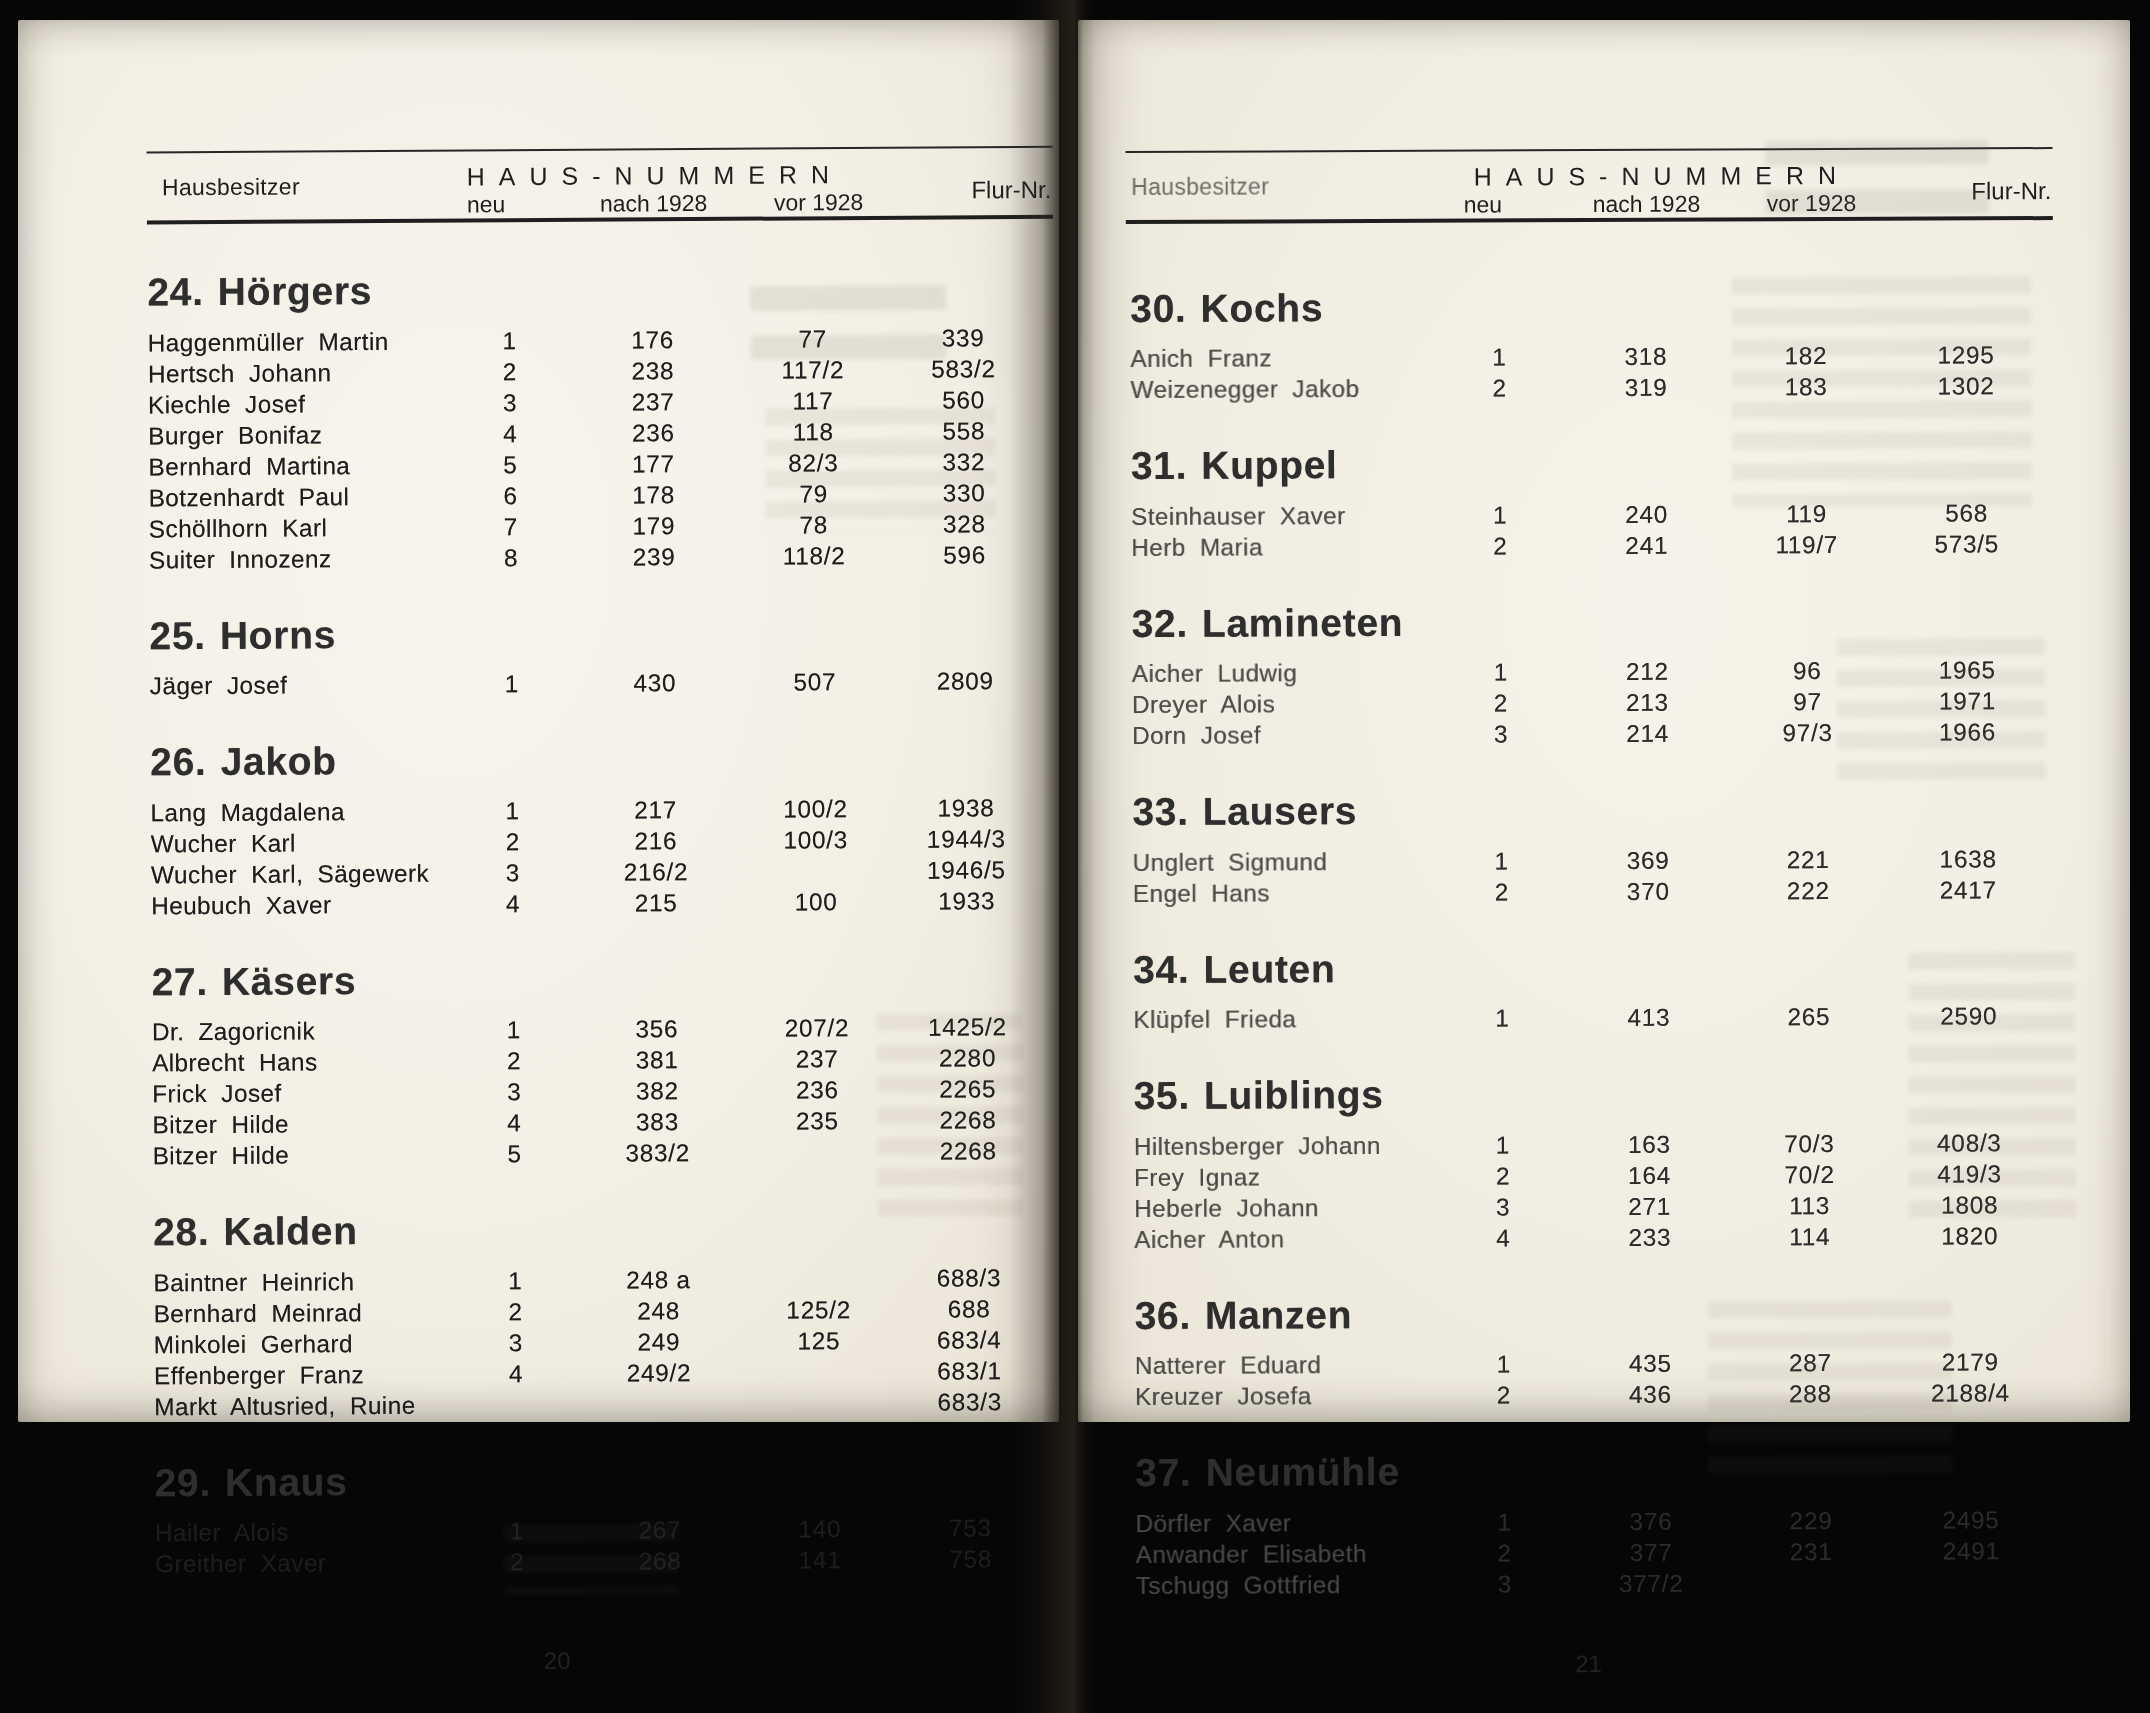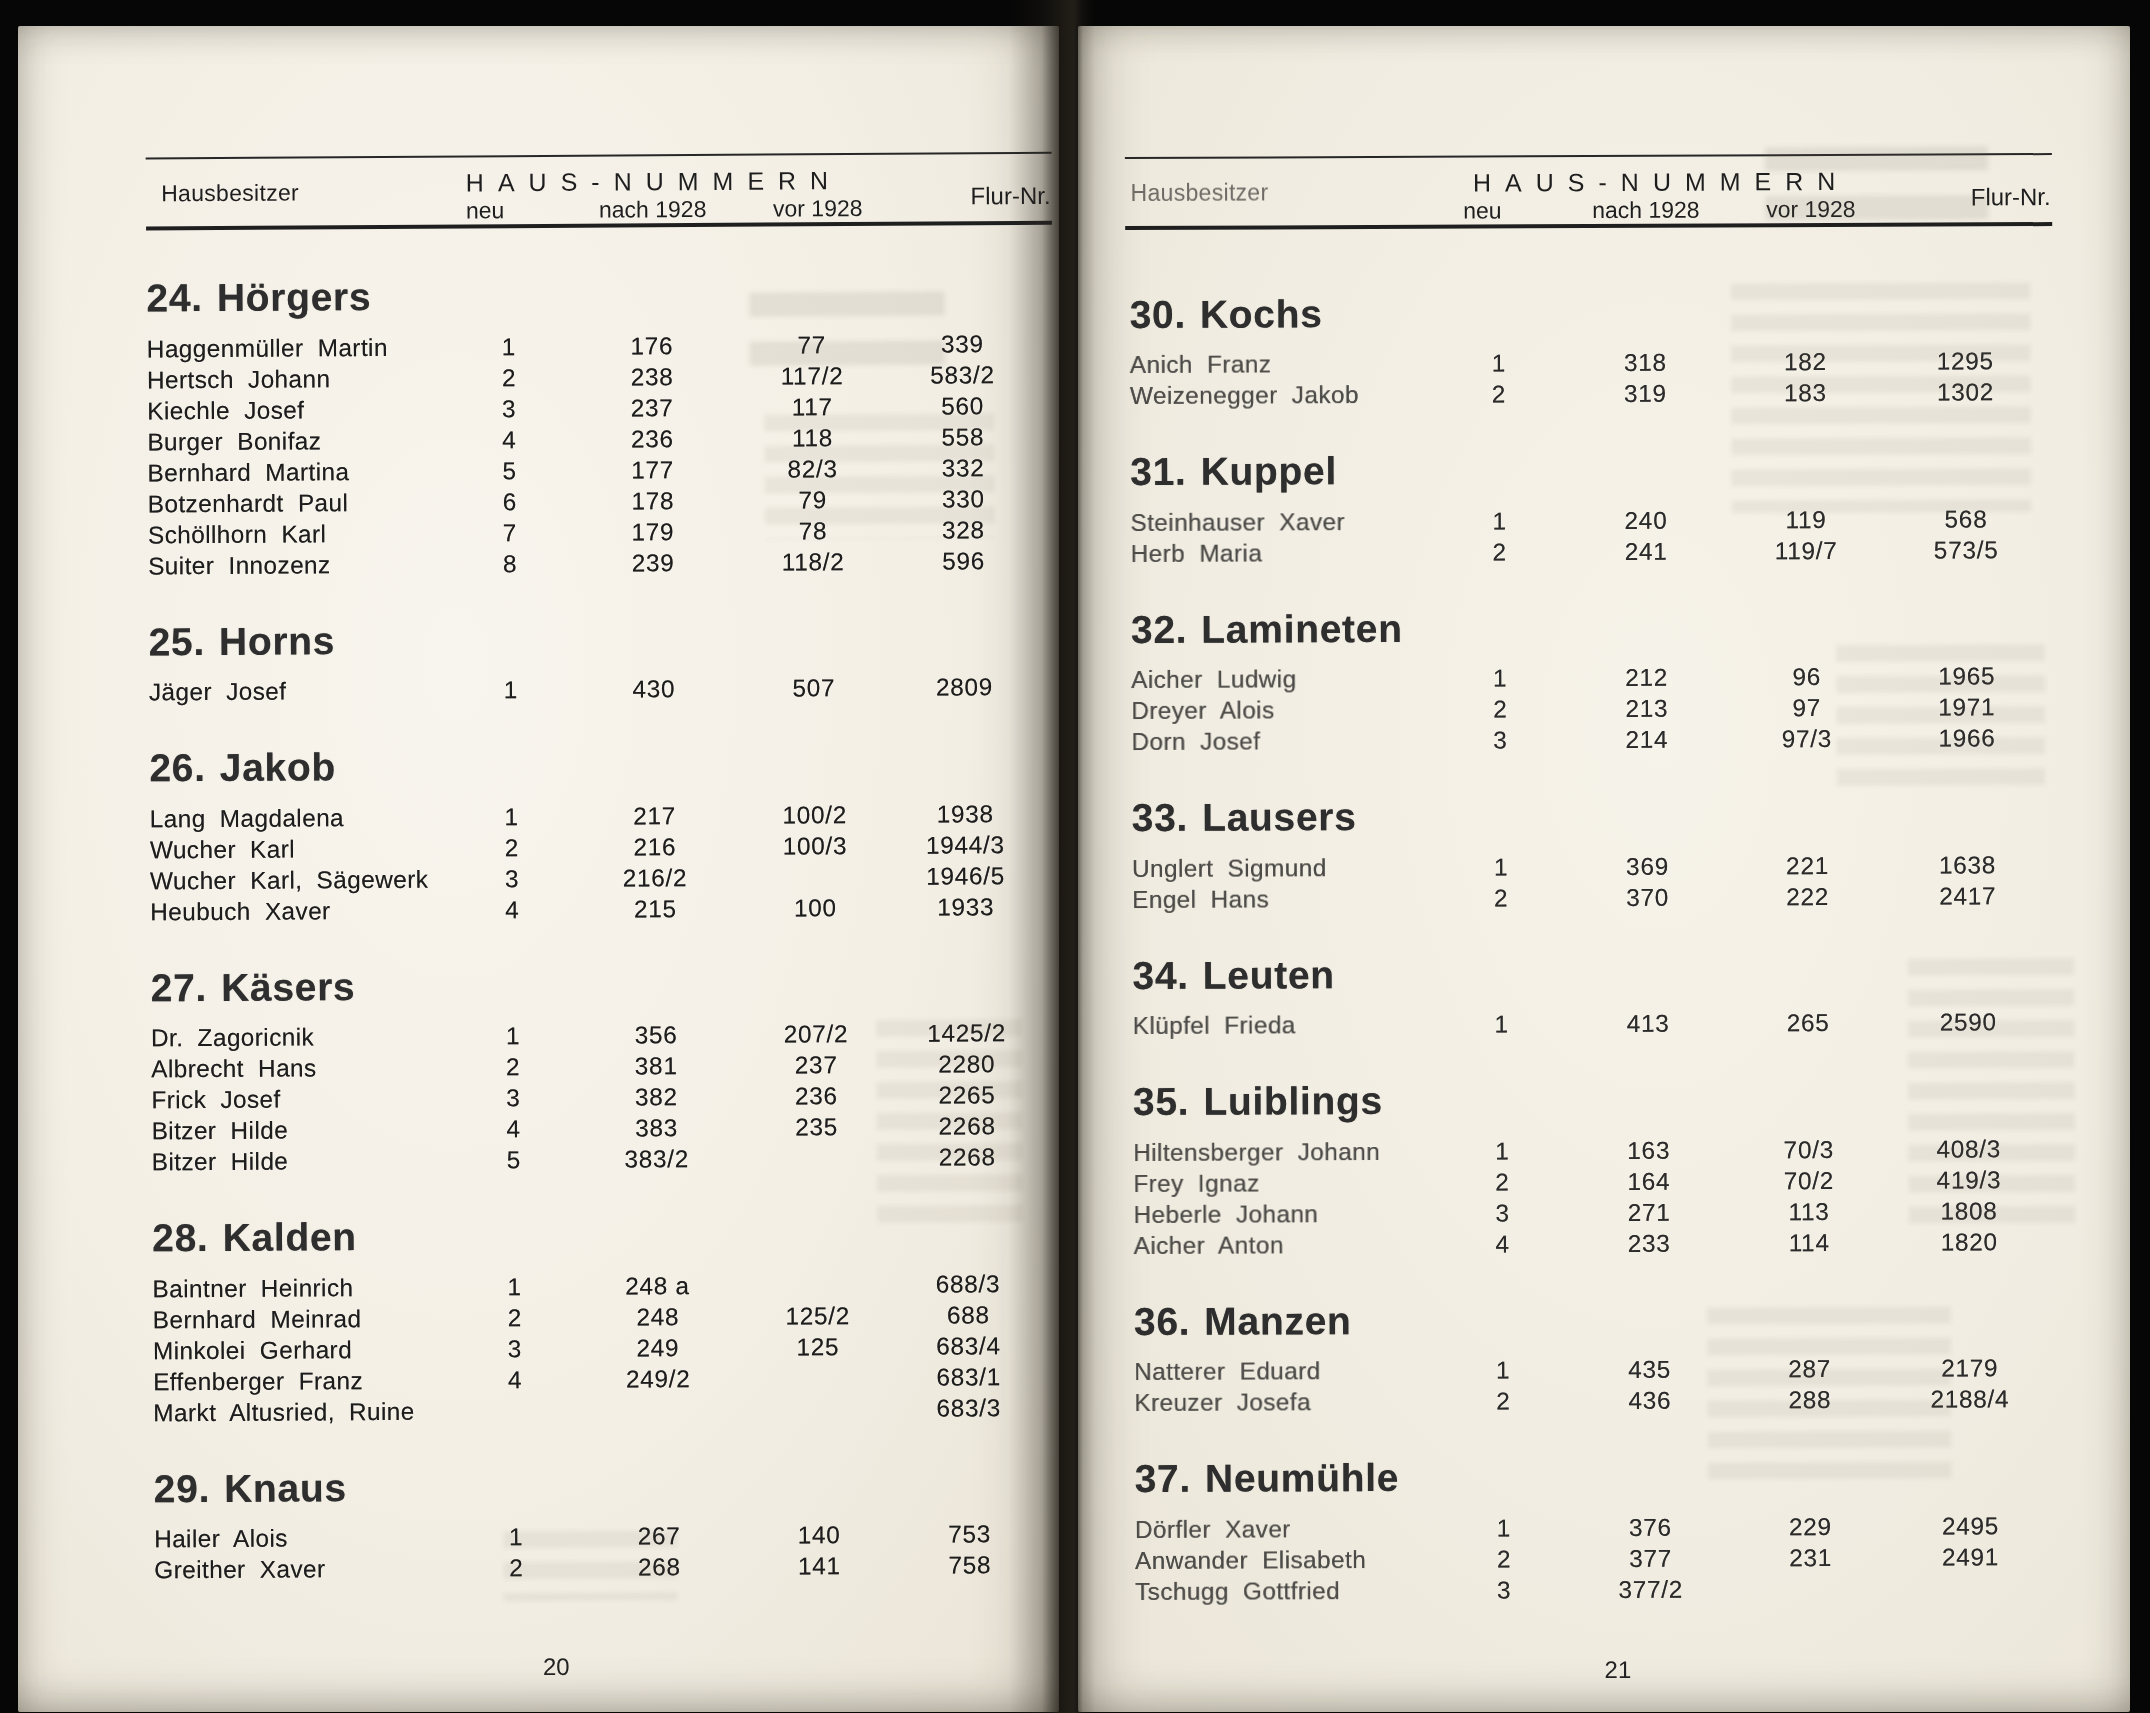--- a/index.html
+++ b/index.html
@@ -3,21 +3,21 @@
 <meta charset="utf-8">
 <style>
   html,body{margin:0;padding:0;}
   body{
     width:2151px;height:1713px;position:relative;overflow:hidden;
     background:#060606;
     font-family:"Liberation Sans", sans-serif;
   }
   
   .page{
-    position:absolute;top:26px;height:1686px;border-radius:2.1px;
+    position:absolute;top:20px;height:1402px;border-radius:2.1px;
   }
   .page-left{
     left:18px;width:1041px;
     background:radial-gradient(ellipse at 42% 38%, #f8f5ee 0%, #f3efe5 55%, #eae4d6 100%);
     box-shadow:
       inset -49px 0 63px -31px rgba(45,40,30,0.40),
       inset 19.5px 0 49px -24.4px rgba(60,52,40,0.30),
       inset 0 18px 42px -22px rgba(60,52,40,0.22),
       inset 0 -21px 49px -21px rgba(50,44,34,0.35);
   }
@@ -84,21 +84,21 @@
   .page-right .row{grid-template-columns:327px 84px 209px 111px 209px;}
   .c{white-space:nowrap;}
   .c.owner{text-align:left;letter-spacing:0.4px;word-spacing:7px;}
   .c.neu,.c.nach,.c.vor,.c.flur{text-align:center;letter-spacing:0.7px;}
   .page-right .c.owner{color:#4b4a47;filter:blur(0.2px);}
   .page-right .c{color:#2b2b2b;}
 
   
   .page-number{position:absolute;font-size:24px;color:#222;}
   .page-left  .page-number{left:520px;top:1627px;}
-  .page-right .page-number{left:493px;top:1630px;margin-left:30px;}
+  .page-right .page-number{left:493px;top:1630px;}
 
   
   .ghost{
     position:absolute;pointer-events:none;opacity:0.75;filter:blur(2.1px);
     background:repeating-linear-gradient(180deg,
       rgba(112,102,86,0.11) 0px, rgba(112,102,86,0.11) 16.7px,
       rgba(112,102,86,0) 16.7px, rgba(112,102,86,0) 31px);
   }
   .ghost-bold{
     background:repeating-linear-gradient(180deg,

